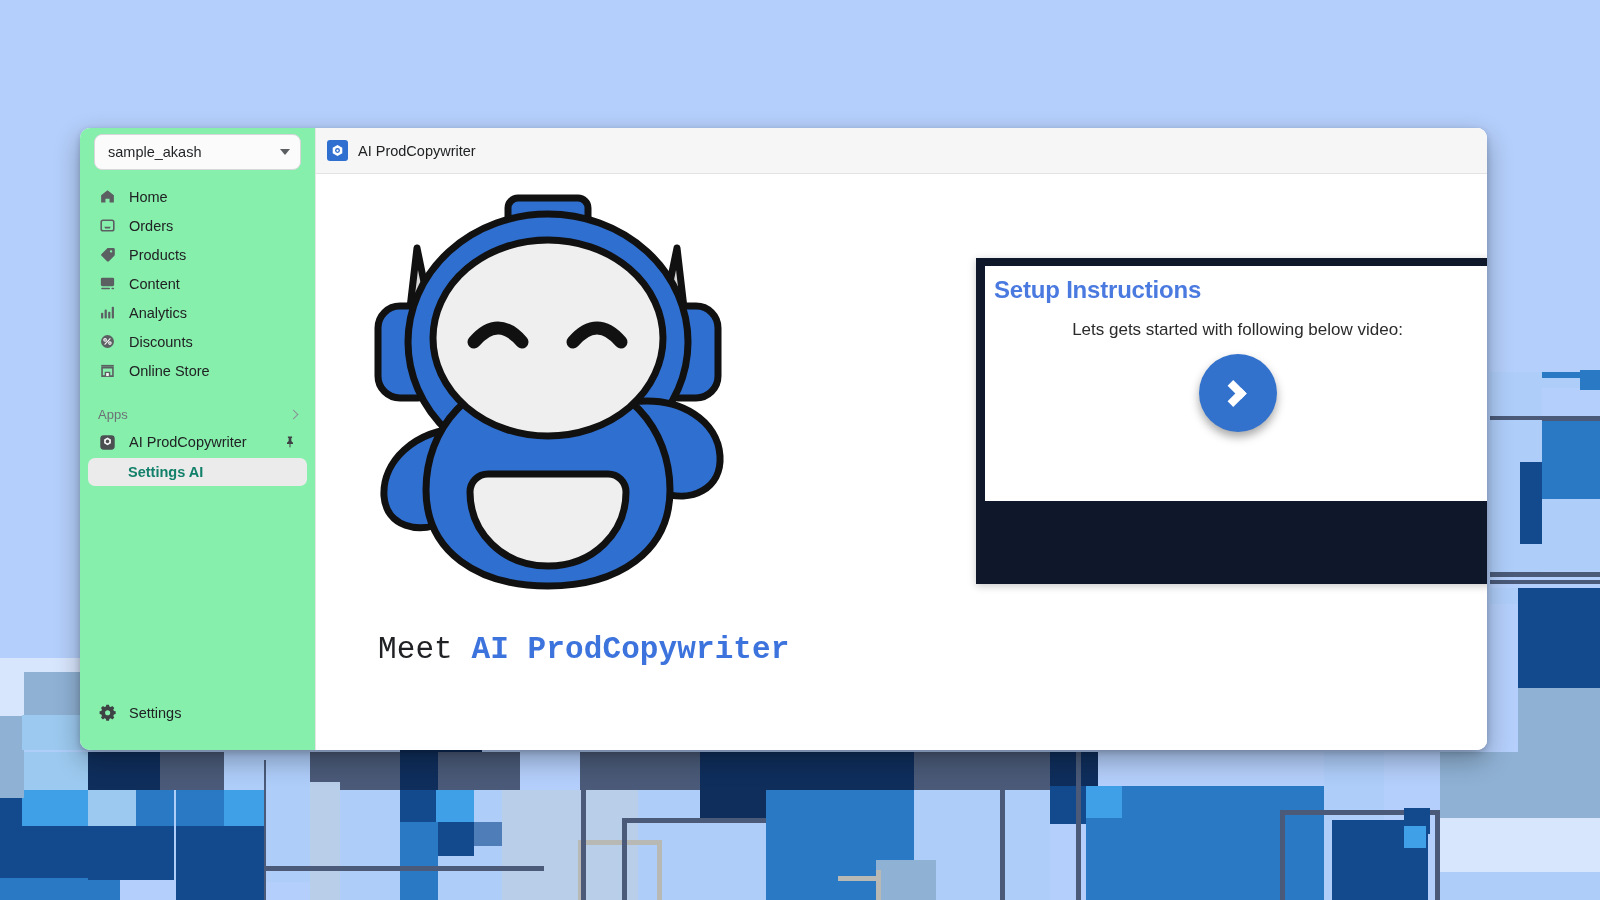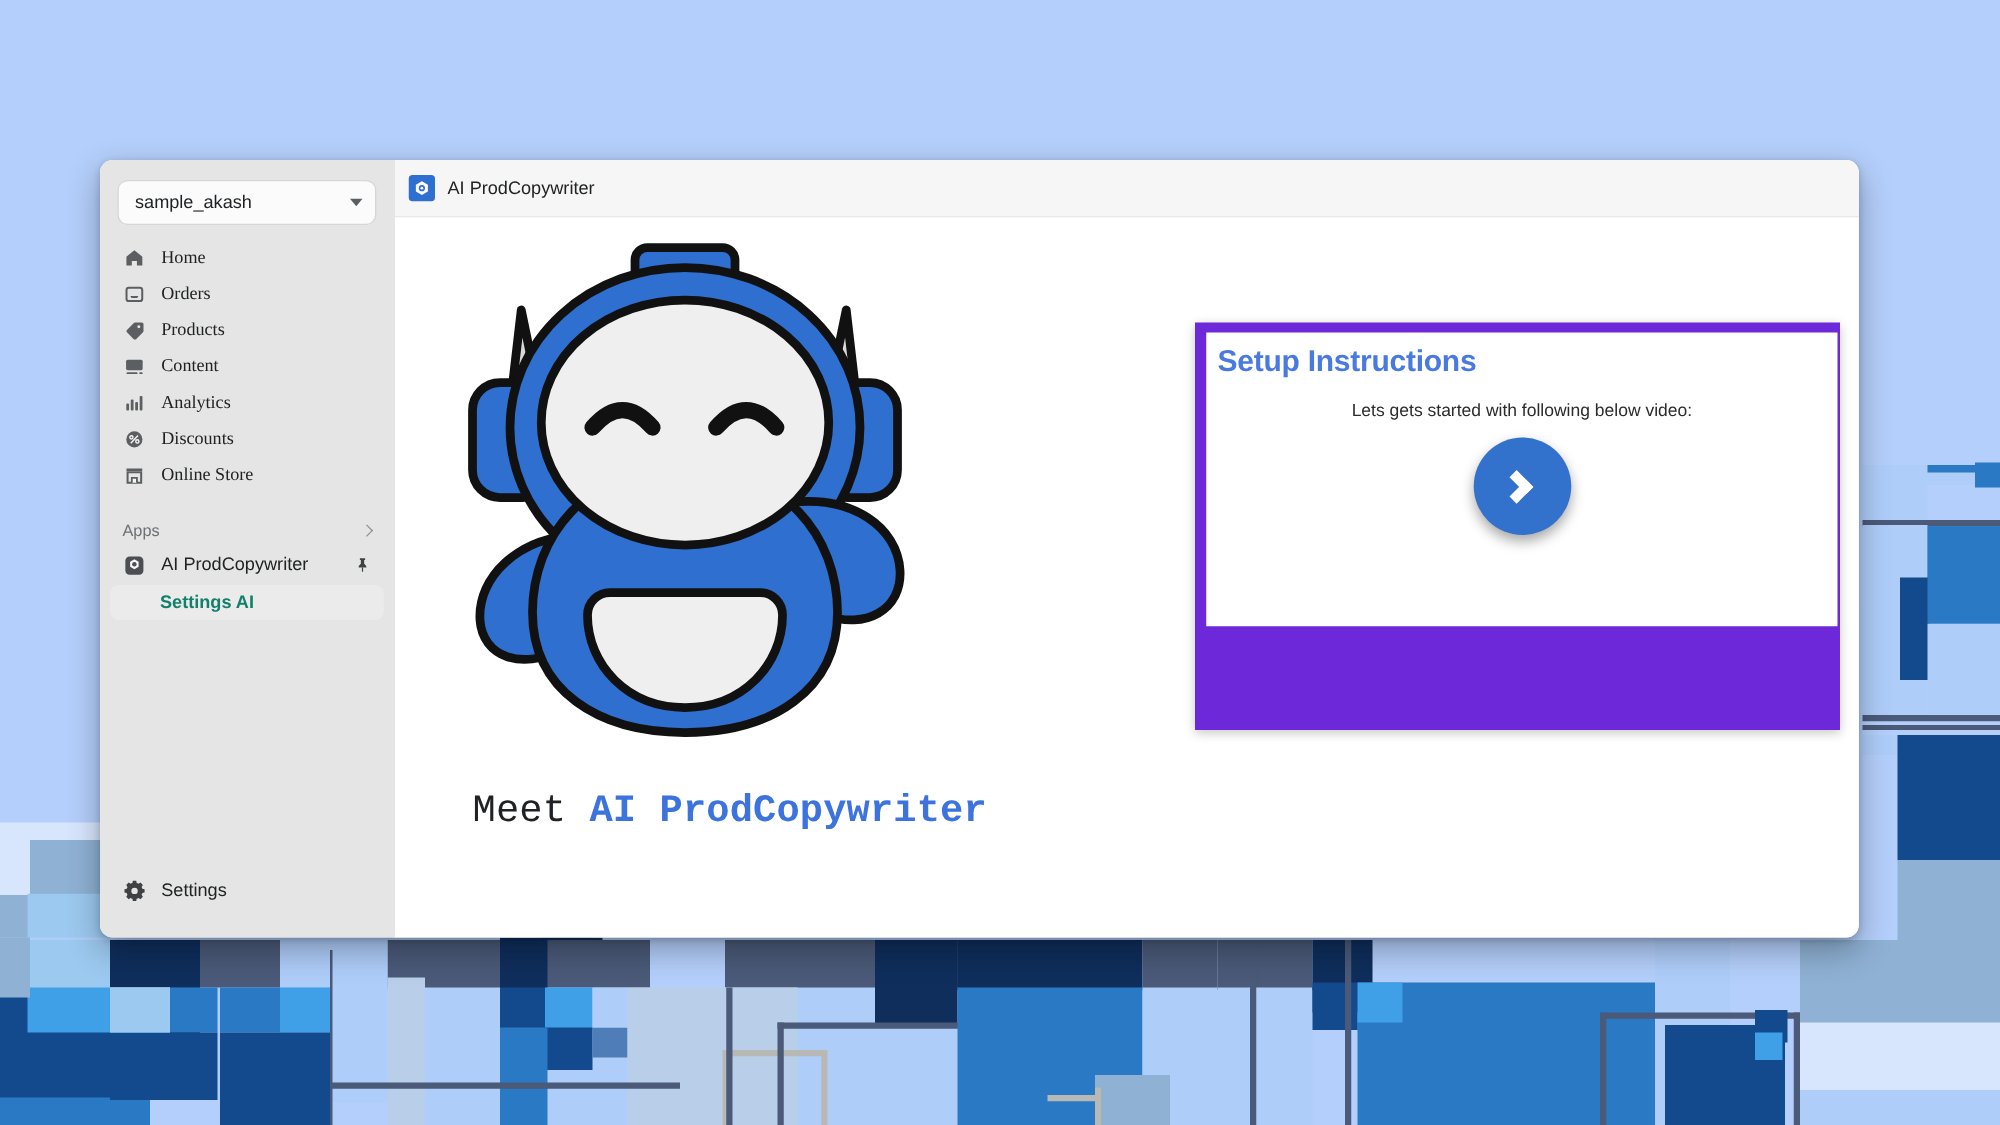--- a/index.html
+++ b/index.html
@@ -28,25 +28,25 @@
     border-radius: 10px;
     box-shadow: 0 10px 26px rgba(0,0,0,0.30), 0 2px 6px rgba(0,0,0,0.18);
     overflow: hidden;
     display: flex;
   }
 
   
   #sidebar {
     width: 236px;
     flex: 0 0 236px;
-    background: #e5e5e5;
+    background: #86efac;
     border-right: 1px solid #e5e5e5;
     display: flex;
     flex-direction: column;
-    padding-top: 16px;
+    padding-top: 6px;
   }
   .store-switcher {
     margin: 0 14px 12px 14px;
     height: 36px;
     background: #fbfbfb;
     border: 1px solid #d6d6d8;
     border-radius: 8px;
     display: flex;
     align-items: center;
     padding: 0 10px 0 13px;
@@ -57,21 +57,21 @@
     font-size: 14.5px;
     color: #1f2124;
   }
   .caret {
     width: 0; height: 0;
     border-left: 5px solid transparent;
     border-right: 5px solid transparent;
     border-top: 6px solid #5c5f62;
   }
 
-  .nav { padding: 0 8px; font-family: Liberation Serif, serif; }
+  .nav { padding: 0 8px; }
   .nav-item {
     display: flex;
     align-items: center;
     gap: 12px;
     height: 29px;
     padding: 0 10px;
     border-radius: 7px;
     cursor: pointer;
     color: #202223;
     font-size: 14.5px;
@@ -173,43 +173,43 @@
     color: #202124;
     white-space: nowrap;
     letter-spacing: .1px;
     font-family: Liberation Mono, monospace;
   }
   #meet .accent { color: #3d73dd; font-weight: 600; }
 
   
   #setup-card {
     position: absolute;
-    left: 640px; top: 84px;
+    left: 660px; top: 84px;
     width: 516px; height: 326px;
-    background: #6d28d9;
+    background: #0f172a;
     box-shadow: 0 2px 8px rgba(0,0,0,0.22);
   }
   #setup-card .inner {
     position: absolute;
     left: 9px; top: 8px; right: 2px;
     height: 235px;
     background: #ffffff;
     padding: 10px 0 0 0;
   }
   .setup-title {
     font-size: 24px;
     font-weight: 700;
     color: #4a7ae0;
     padding-left: 9px;
     letter-spacing: -.2px;
   }
   .setup-sub {
     margin-top: 16px;
     text-align: center;
-    font-size: 14px;
+    font-size: 17px;
     color: #2b2b2b;
   }
   .cta {
     display: block;
     margin: 13px auto 0 auto;
     width: 238px; height: 56px;
     background: #00ffff;
     border: none;
     border-radius: 4px;
     font-family: "Liberation Sans", sans-serif;

